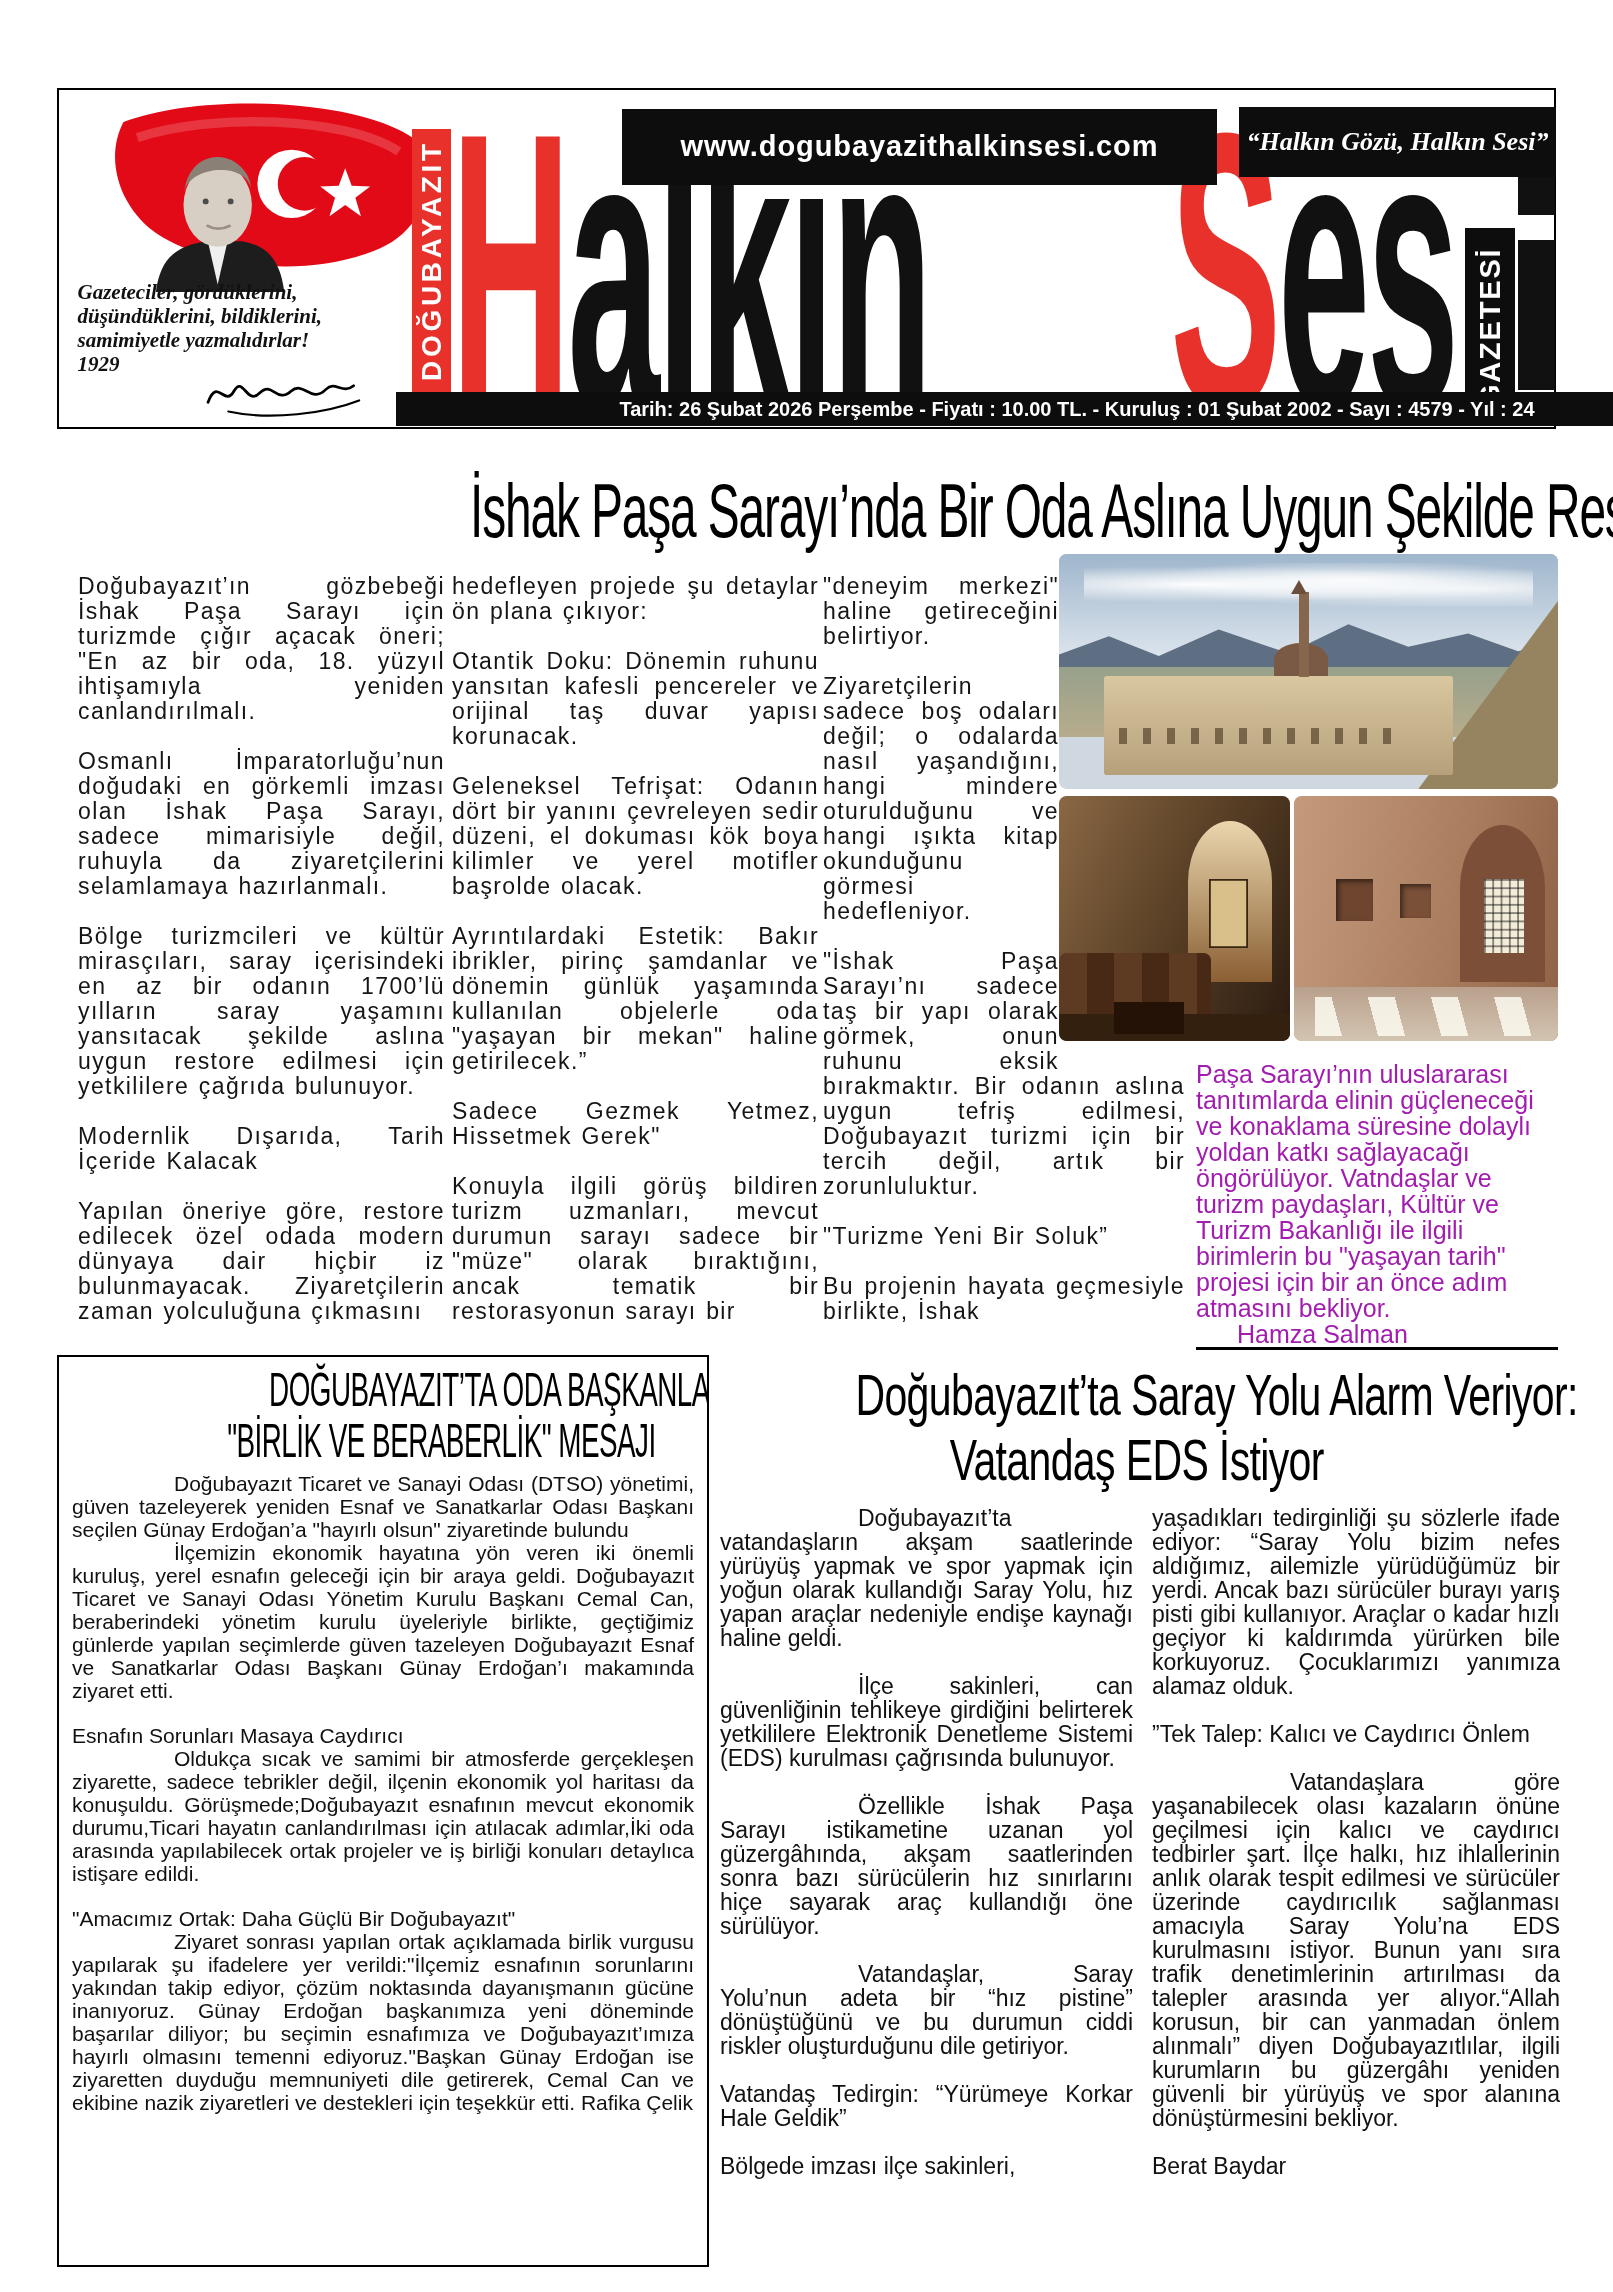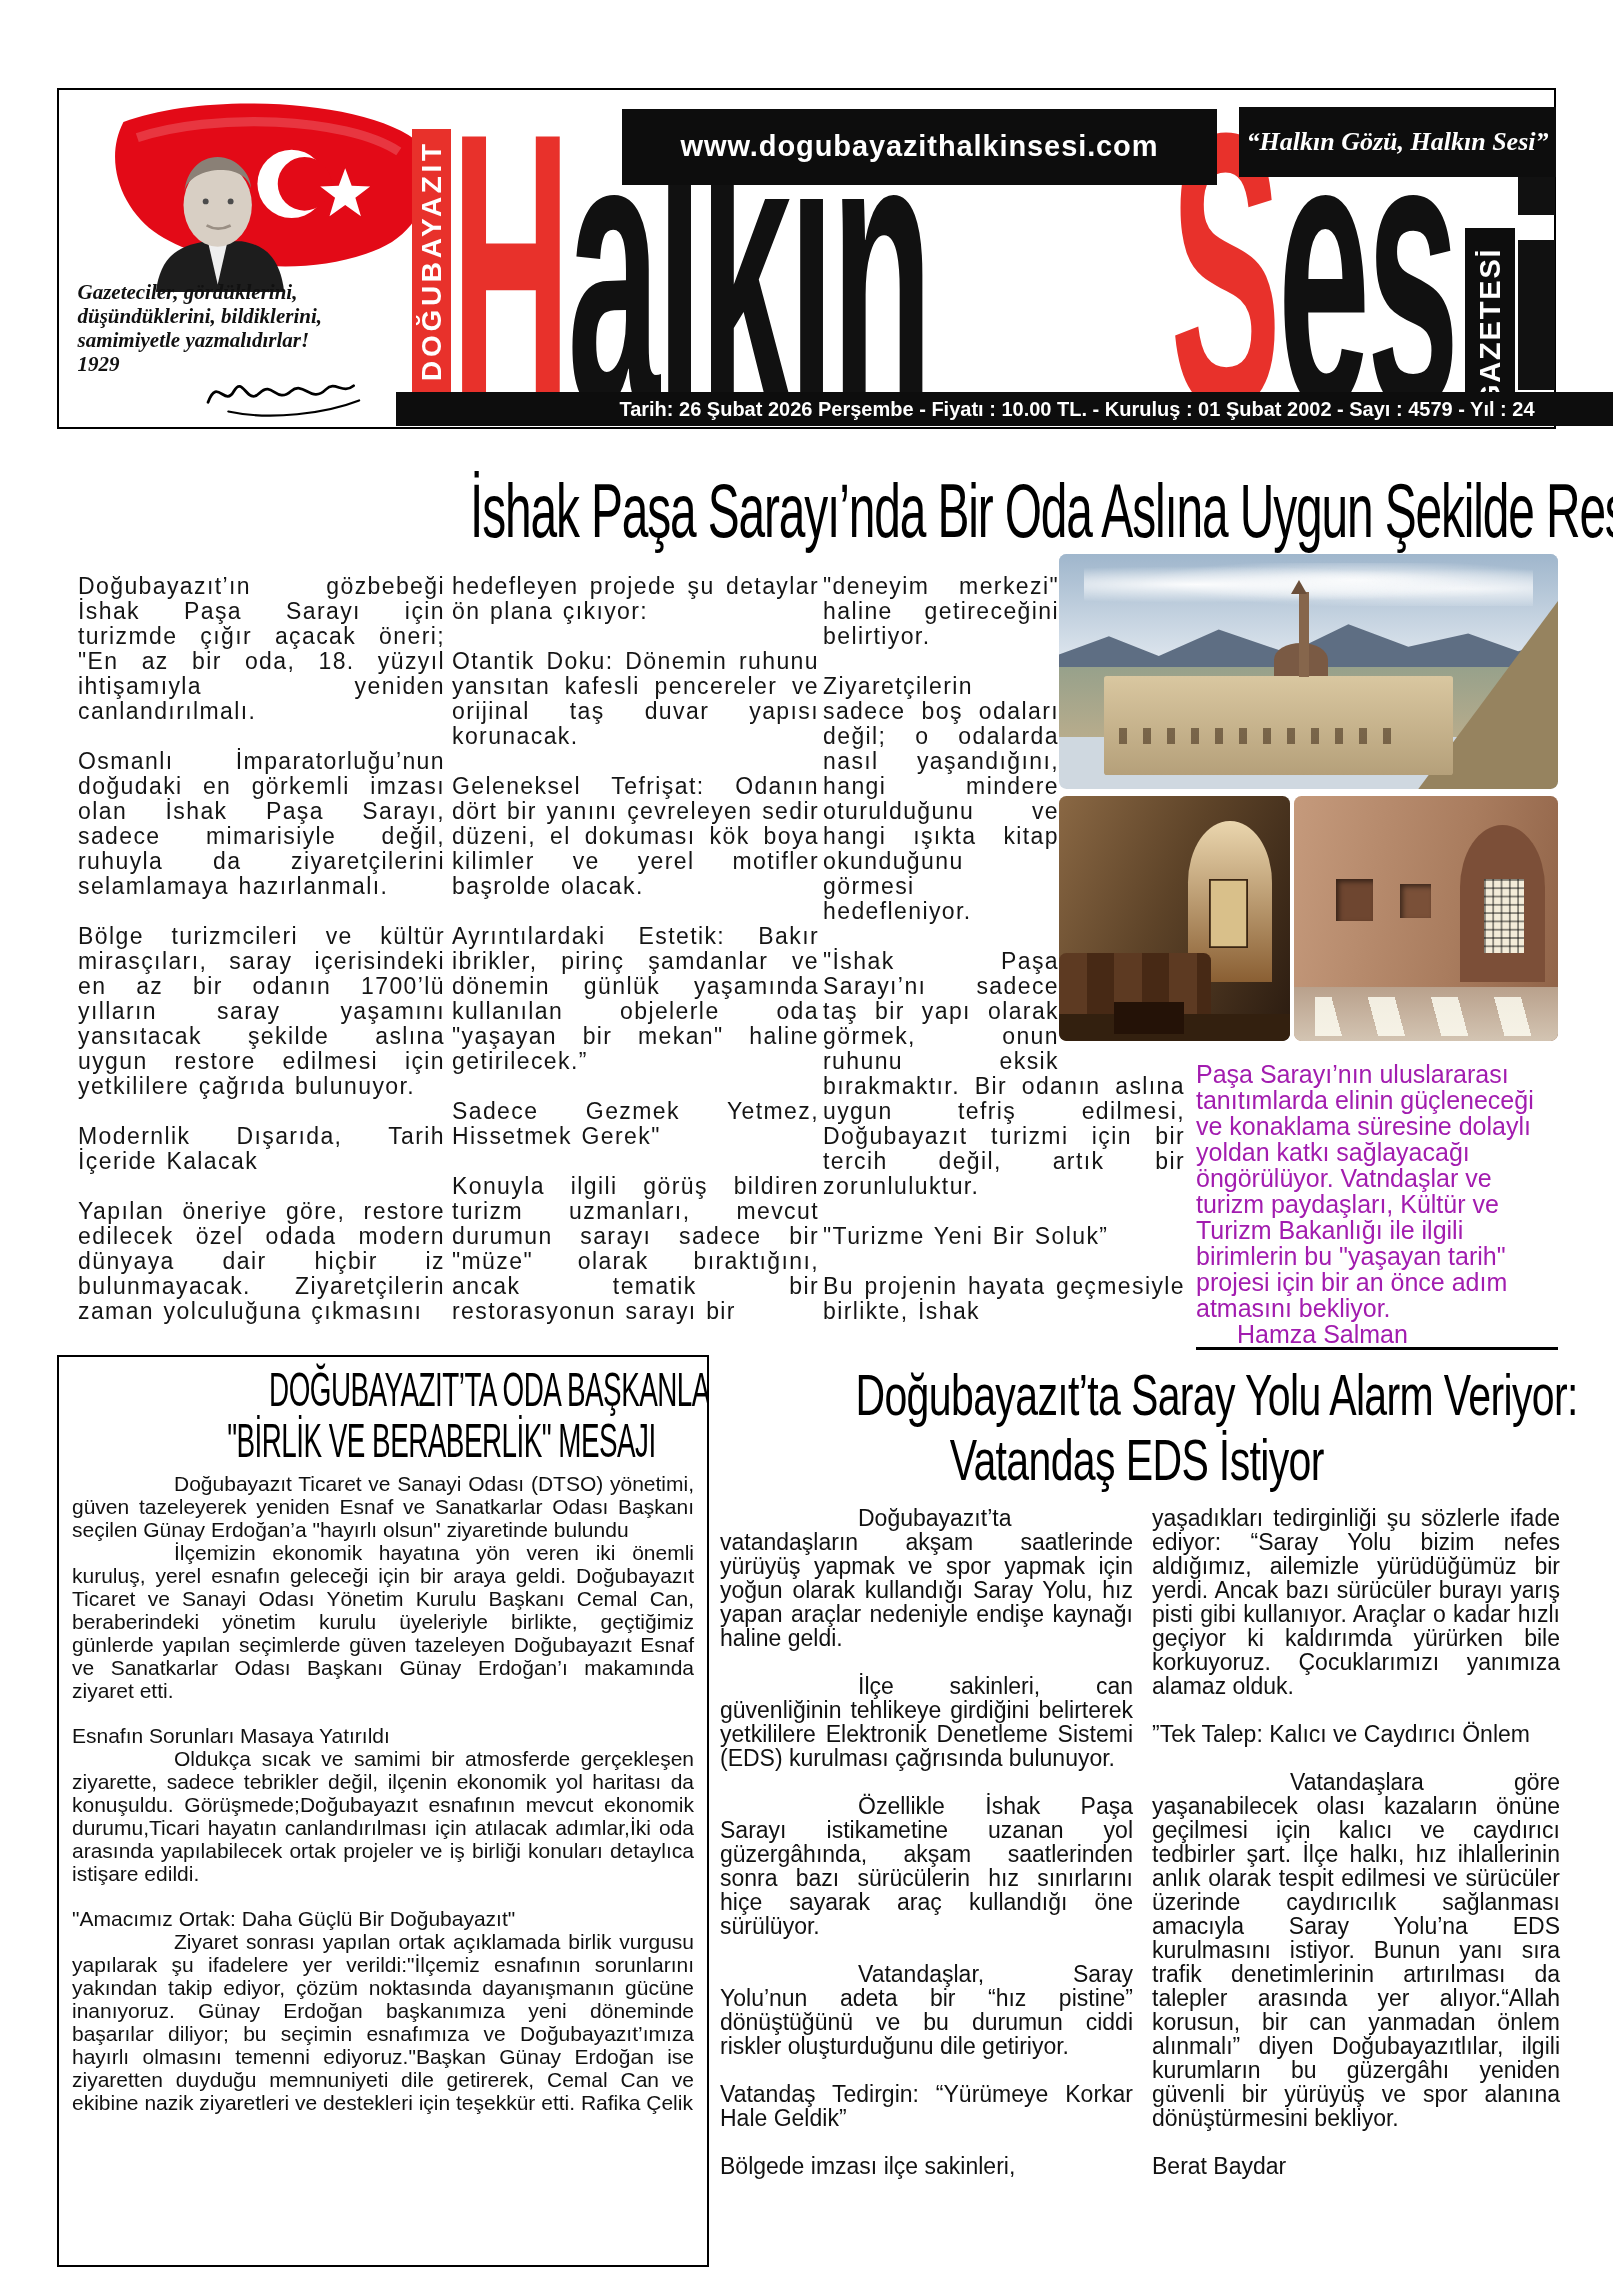--- a/index.html
+++ b/index.html
@@ -246,21 +246,21 @@
     <p class="cap-author">Hamza Salman</p>
   </div>
   <div id="caption-rule"></div>
 
   <div id="left-box">
     <div class="box-title"><span>DOĞUBAYAZIT’TA ODA BAŞKANLARINDAN</span></div>
     <div class="box-title"><span>"BİRLİK VE BERABERLİK" MESAJI</span></div>
     <div class="box-body">
       <p class="ind">Doğubayazıt Ticaret ve Sanayi Odası (DTSO) yönetimi, güven tazeleyerek yeniden Esnaf ve Sanatkarlar Odası Başkanı seçilen Günay Erdoğan’a "hayırlı olsun" ziyaretinde bulundu</p>
       <p class="ind">İlçemizin ekonomik hayatına yön veren iki önemli kuruluş, yerel esnafın geleceği için bir araya geldi. Doğubayazıt Ticaret ve Sanayi Odası Yönetim Kurulu Başkanı Cemal Can, beraberindeki yönetim kurulu üyeleriyle birlikte, geçtiğimiz günlerde yapılan seçimlerde güven tazeleyen Doğubayazıt Esnaf ve Sanatkarlar Odası Başkanı Günay Erdoğan’ı makamında ziyaret etti.</p>
-      <p class="gap">Esnafın Sorunları Masaya Yatırıldı</p>
+      <p class="gap">Esnafın Sorunları Masaya Caydırıcı</p>
       <p class="ind">Oldukça sıcak ve samimi bir atmosferde gerçekleşen ziyarette, sadece tebrikler değil, ilçenin ekonomik yol haritası da konuşuldu. Görüşmede;Doğubayazıt esnafının mevcut ekonomik durumu,Ticari hayatın canlandırılması için atılacak adımlar,İki oda arasında yapılabilecek ortak projeler ve iş birliği konuları detaylıca istişare edildi.</p>
       <p class="gap">"Amacımız Ortak: Daha Güçlü Bir Doğubayazıt"</p>
       <p class="ind"><span>Ziyaret sonrası yapılan ortak açıklamada birlik vurgusu yapılarak şu ifadelere yer verildi:"İlçemiz esnafının sorunlarını yakından takip ediyor, çözüm noktasında dayanışmanın gücüne inanıyoruz. Günay Erdoğan başkanımıza yeni döneminde başarılar diliyor; bu seçimin esnafımıza ve Doğubayazıt’ımıza hayırlı olmasını temenni ediyoruz."Başkan Günay Erdoğan ise ziyaretten duyduğu memnuniyeti dile getirerek, Cemal Can ve ekibine nazik ziyaretleri ve destekleri için teşekkür etti.</span> <span>Rafika Çelik</span></p>
     </div>
   </div>
 
   <div id="right-title">
     <div><span>Doğubayazıt’ta Saray Yolu Alarm Veriyor:</span></div>
     <div><span>Vatandaş EDS İstiyor</span></div>
   </div>

